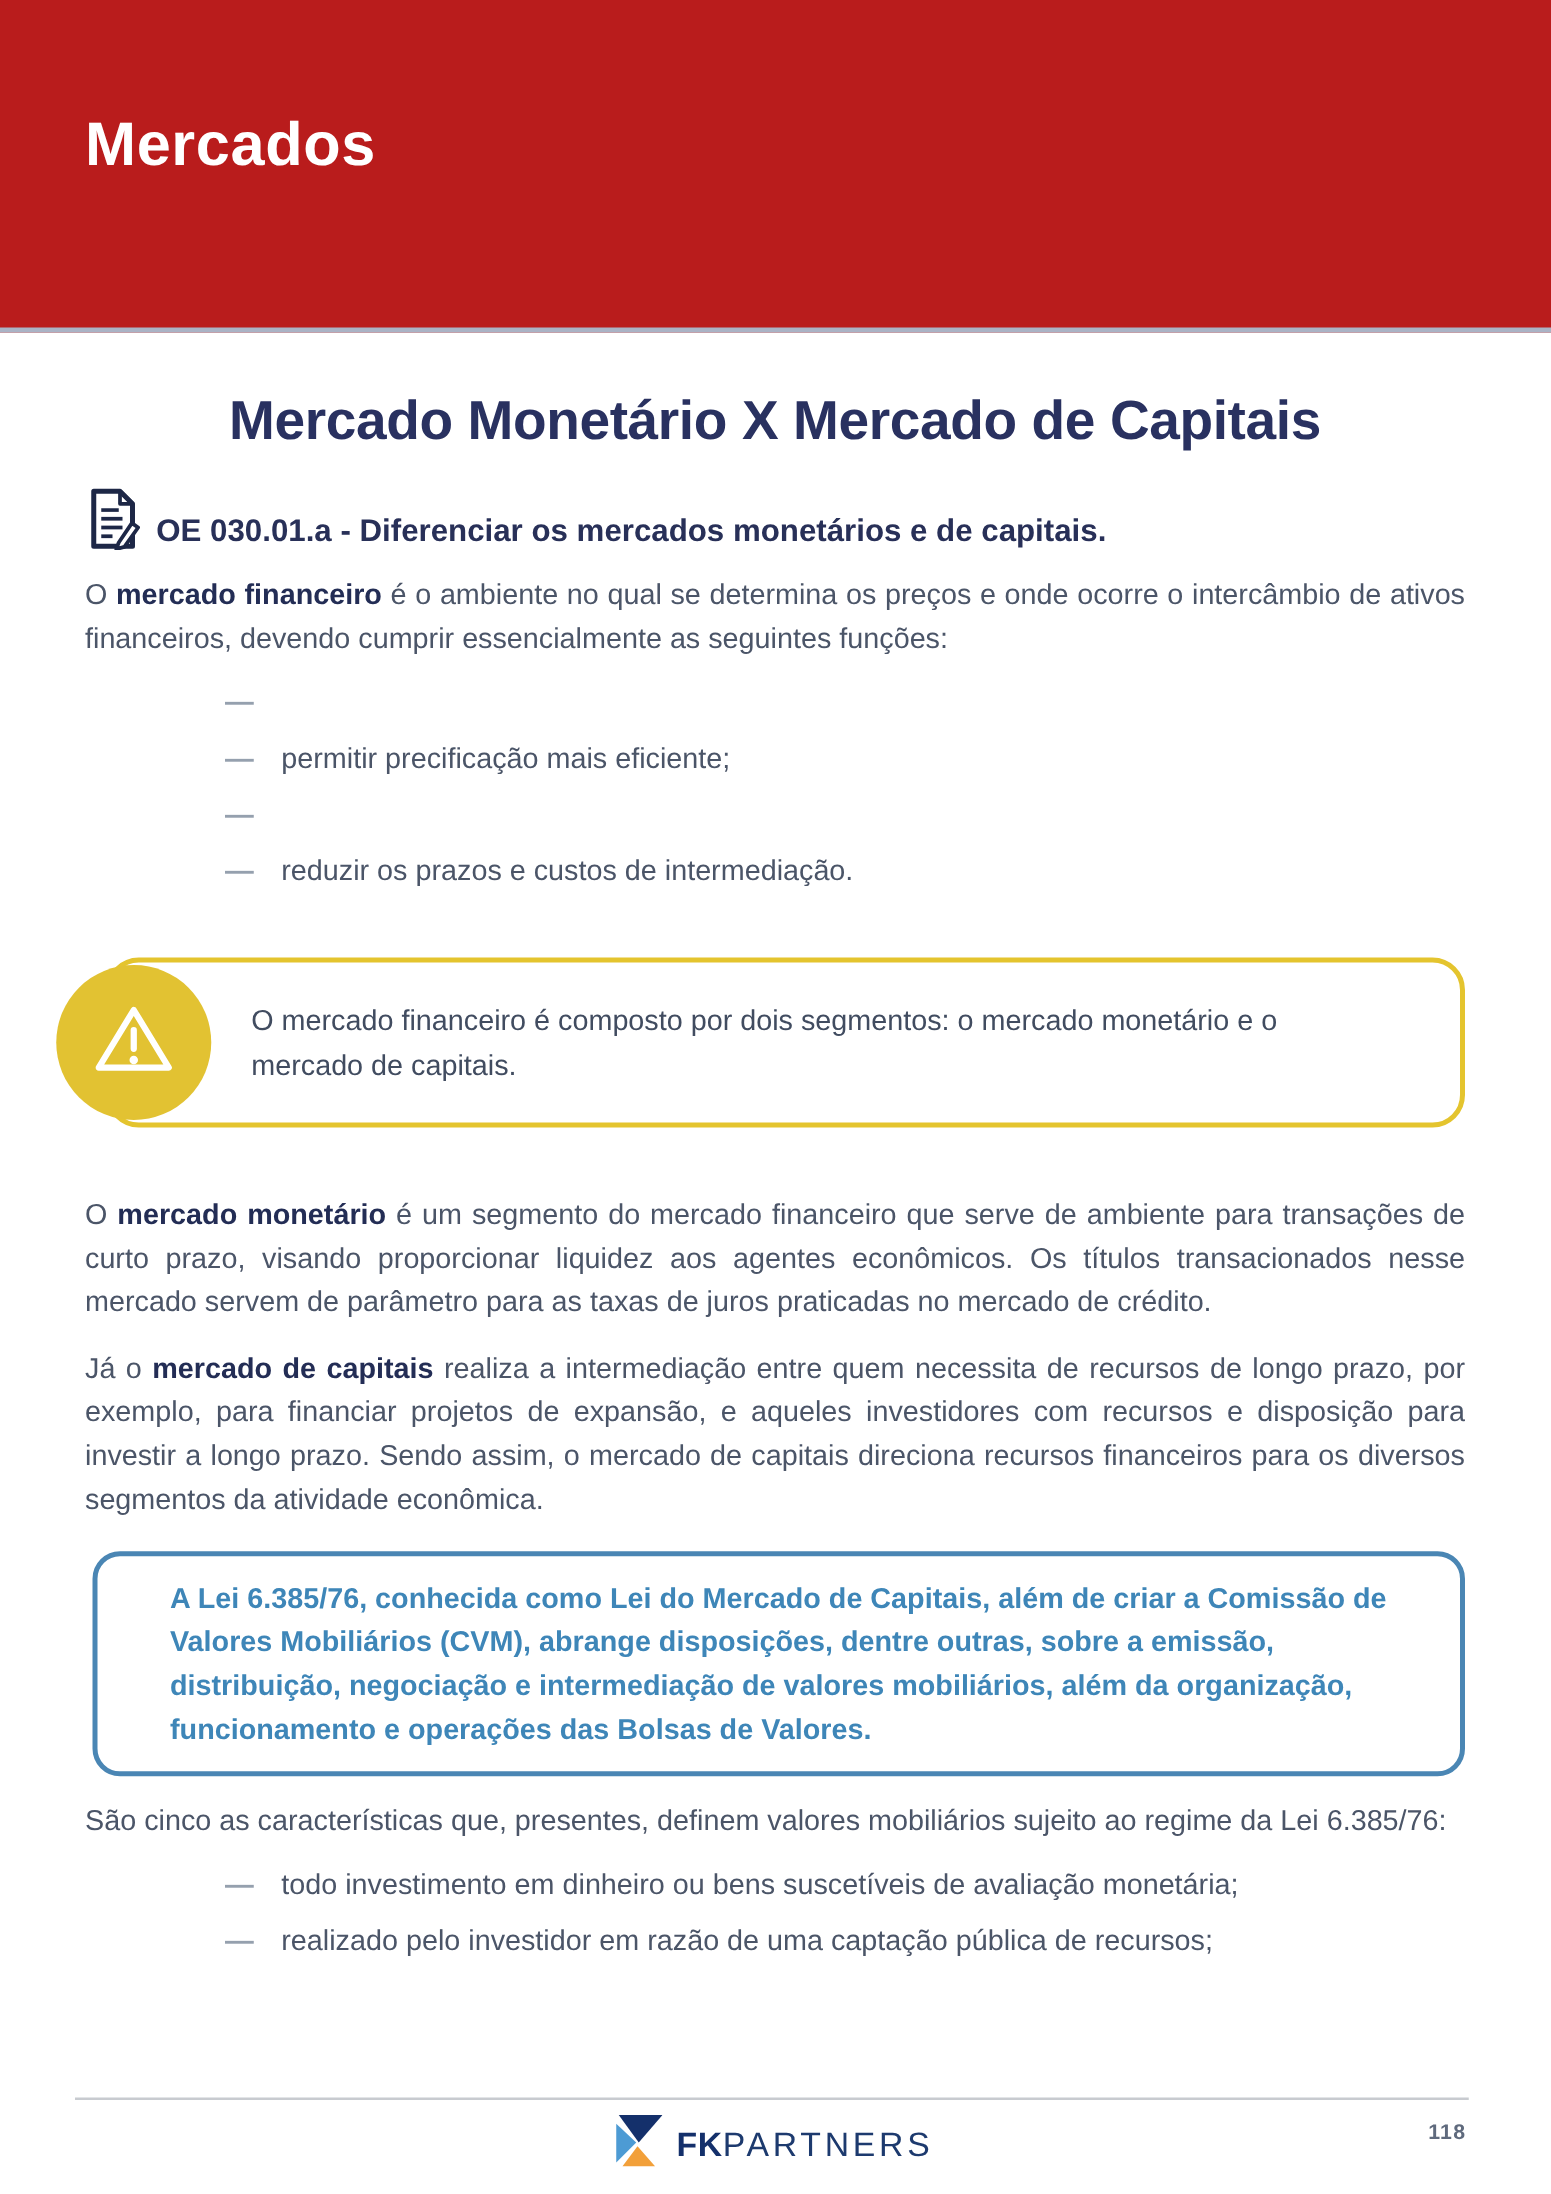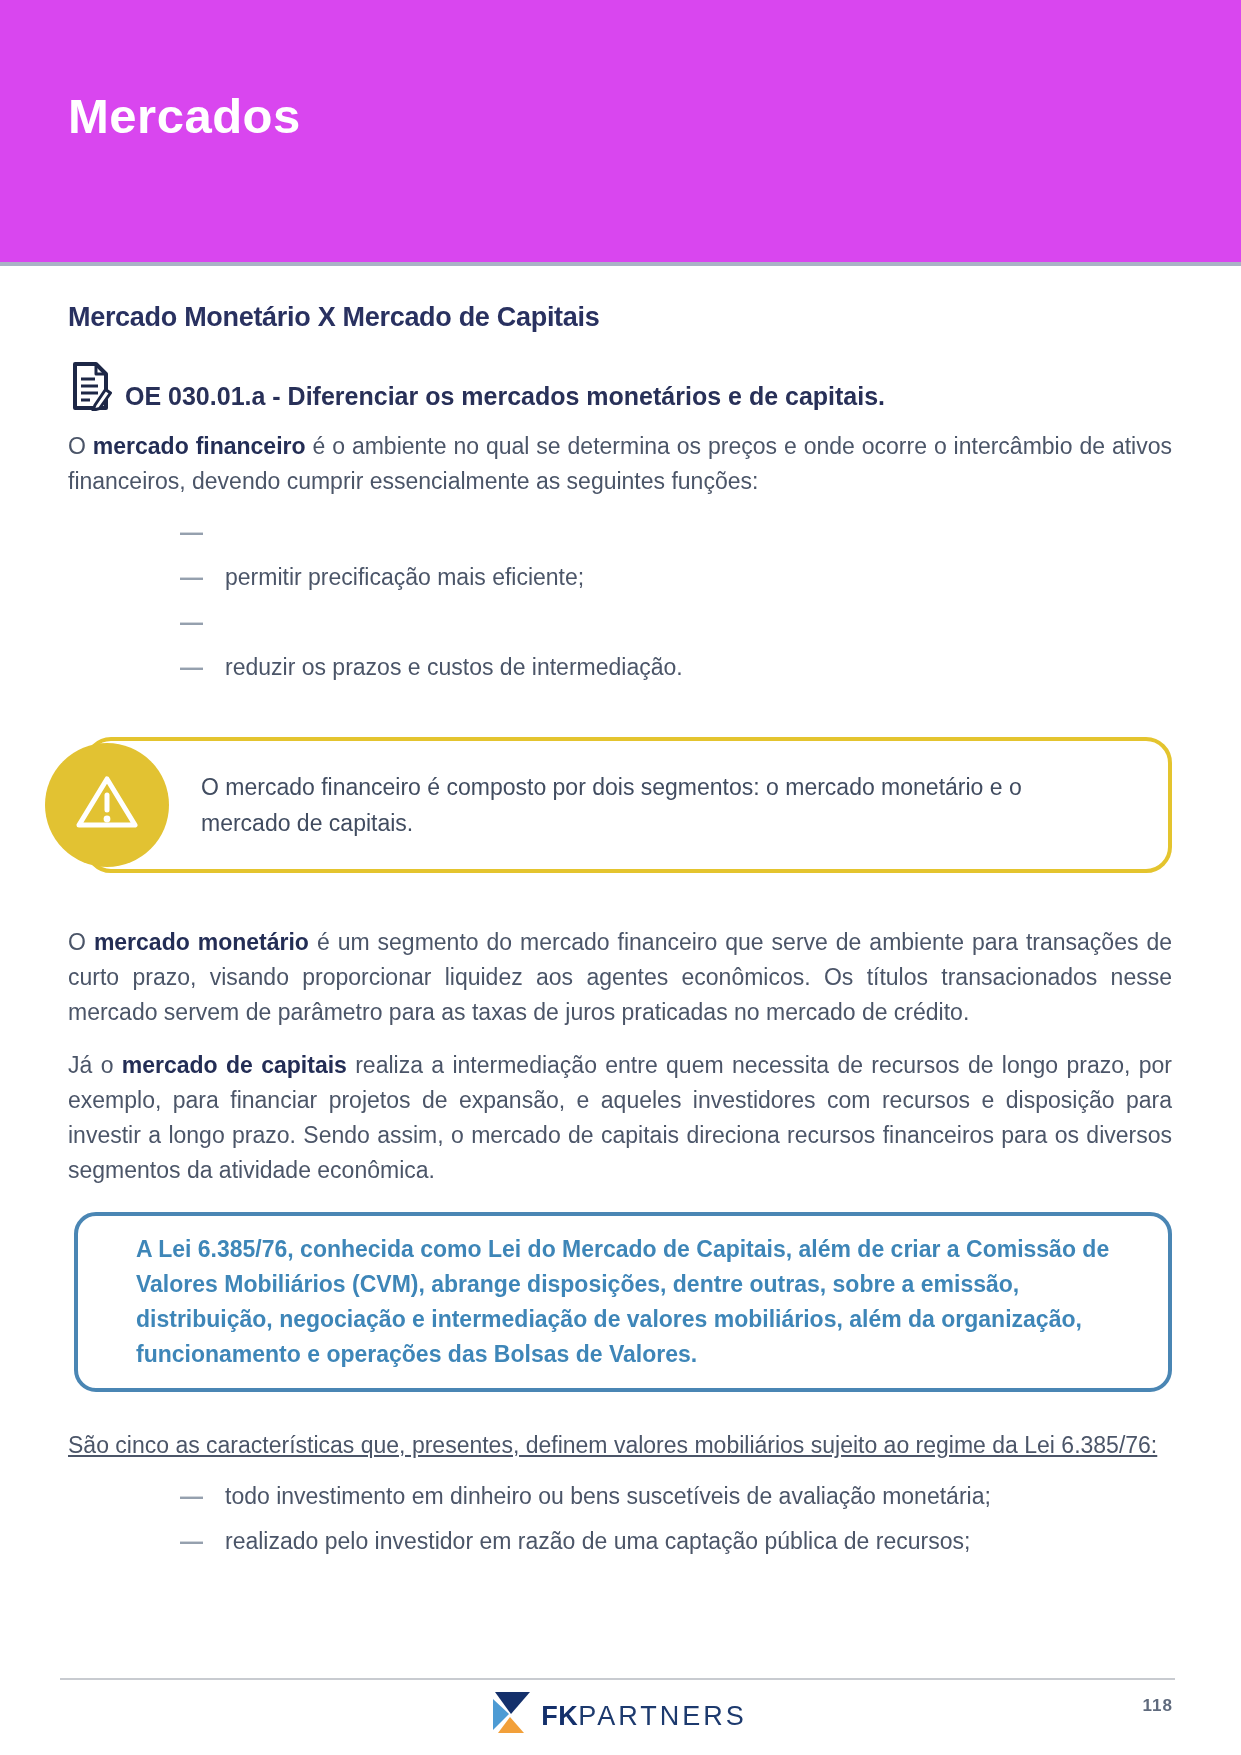--- a/index.html
+++ b/index.html
@@ -3,30 +3,30 @@
 <meta charset="utf-8">
 <style>
   html,body{margin:0;padding:0;background:#ffffff;}
   .page{
     position:relative;
     width:1241px;height:1755px;
     background:#ffffff;overflow:hidden;
     font-family:"Liberation Sans", sans-serif;
   }
   
-  .band{height:262px;background:#d946ef;border-bottom:4px solid #aab3c5;}
+  .band{height:262px;background:#b91c1c;border-bottom:4px solid #aab3c5;}
   .band-title{
     margin:0;padding:88px 0 0 68px;
     font-size:49px;font-weight:800;color:#ffffff;letter-spacing:.5px;
   }
   
   .content{padding:0 69px 0 68px;}
   .section-title{
-    margin:36px 0 0;
-    font-size:27px;font-weight:800;color:#293160;letter-spacing:-.3px;
+    margin:46px 0 0;
+    font-size:44px;font-weight:800;color:#293160;letter-spacing:-.3px;text-align:center;
   }
   .objective{margin-top:28px;display:flex;align-items:flex-end;gap:13px;}
   .objective svg{display:block;flex-shrink:0;}
   .objective-text{font-size:25px;font-weight:800;color:#283058;}
   p.body{
     margin:18px 0 0;
     font-size:23px;line-height:35px;color:#4b5568;text-align:justify;
   }
   p.body strong{color:#232d55;font-weight:800;margin-top:32px;}
   
@@ -131,21 +131,21 @@
       </div>
       <div class="warning-text">O mercado financeiro é composto por dois segmentos: o mercado monetário e o mercado de capitais.</div>
     </div>
 
     <p class="body" style="margin-top:52px;"><span>O </span><strong>mercado monetário</strong><span> é um segmento do mercado financeiro que serve de ambiente para transações de curto prazo, visando proporcionar liquidez aos agentes econômicos. Os títulos transacionados nesse mercado servem de parâmetro para as taxas de juros praticadas no mercado de crédito.</span></p>
 
     <p class="body"><span>Já o </span><strong>mercado de capitais</strong><span> realiza a intermediação entre quem necessita de recursos de longo prazo, por exemplo, para financiar projetos de expansão, e aqueles investidores com recursos e disposição para investir a longo prazo. Sendo assim, o mercado de capitais direciona recursos financeiros para os diversos segmentos da atividade econômica.</span></p>
 
     <div class="law-box"><span>A </span><b>Lei 6.385/76</b><span>, conhecida como </span><b>Lei do Mercado de Capitais</b><span>, além de criar a Comissão de Valores Mobiliários (CVM), abrange disposições, dentre outras, sobre a emissão, distribuição, negociação e intermediação de valores mobiliários, além da organização, funcionamento e operações das Bolsas de Valores.</span></div>
 
-    <p class="body" style="margin-top:36px;text-decoration:underline;">São cinco as características que, presentes, definem valores mobiliários sujeito ao regime da Lei 6.385/76:</p>
+    <p class="body" style="margin-top:18px;">São cinco as características que, presentes, definem valores mobiliários sujeito ao regime da Lei 6.385/76:</p>
 
     <ul class="dash-list">
       <li>
           <span class="dash">—</span>
           <span>todo investimento em dinheiro ou bens suscetíveis de avaliação monetária;</span>
         </li>
       <li>
           <span class="dash">—</span>
           <span>realizado pelo investidor em razão de uma captação pública de recursos;</span>
         </li>

